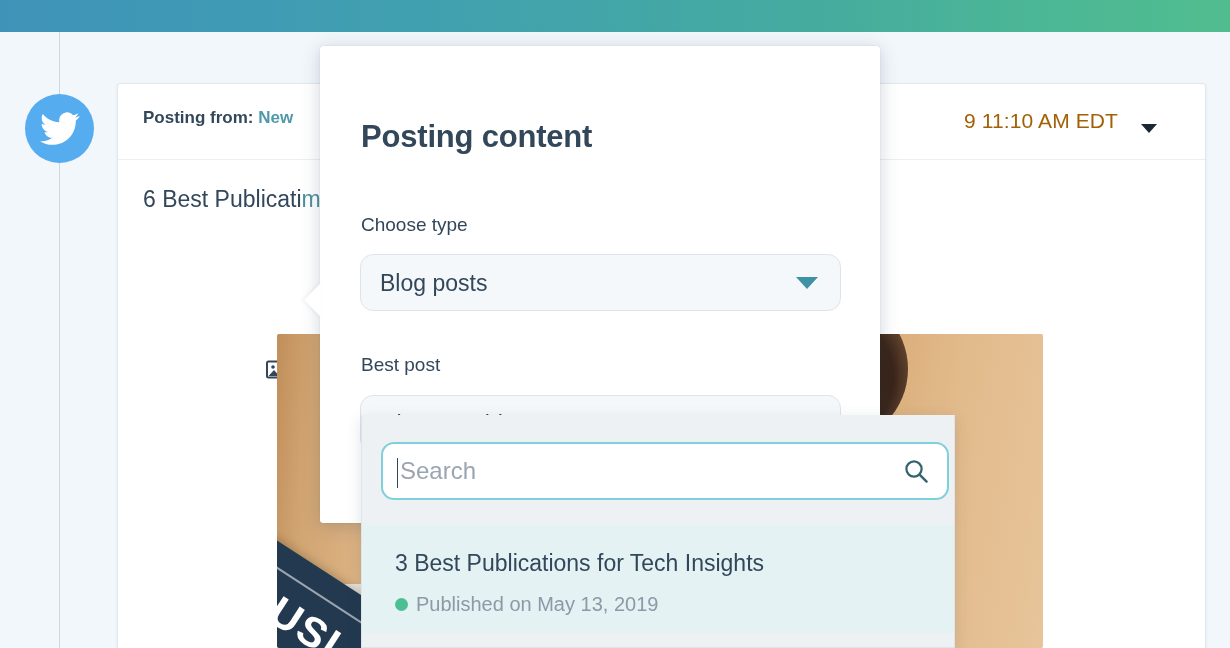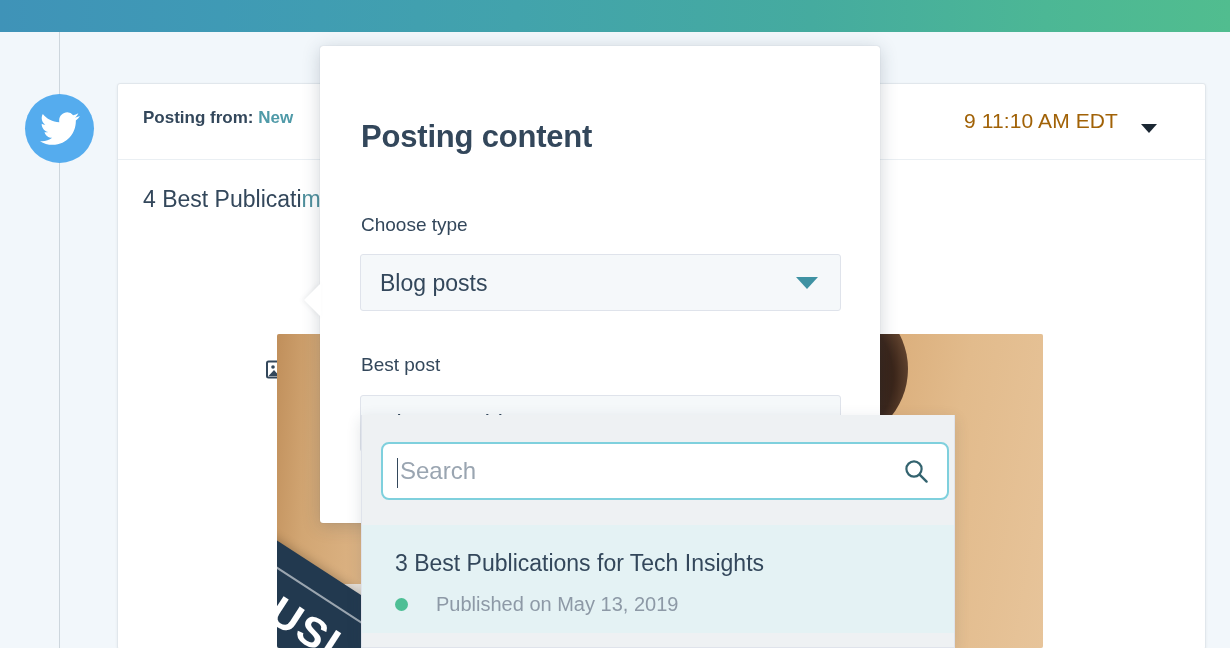--- a/index.html
+++ b/index.html
@@ -124,21 +124,21 @@
   .modal-title{
     position:absolute;left:41px;top:73px;font-size:31px;color:#33475b;font-weight:bold;
     letter-spacing:-.2px;
   }
   .field-label{position:absolute;font-size:19px;color:#33475b;}
   .lbl-content-type{left:41px;top:168px;}
   .lbl-blog-post{left:41px;top:308px;}
 
   .select{
     position:absolute;left:40px;width:481px;height:57px;
-    background:#f5f8fa;border:1px solid #dfe3eb;border-radius:3px;box-sizing:border-box;
+    background:#f5f8fa;border:1px solid #dfe3eb;border-radius:13px;box-sizing:border-box;
   }
   .sel-content-type{top:208px;}
   .sel-blog-post{top:349px;}
   .select .val{
     position:absolute;left:19px;top:50%;transform:translateY(-50%);
     font-size:23px;color:#33475b;white-space:nowrap;
   }
   .select .caret{
     position:absolute;right:22px;top:50%;transform:translateY(-50%);
     width:0;height:0;border-left:11px solid transparent;border-right:11px solid transparent;
@@ -146,38 +146,38 @@
   }
 
   
   .dropdown{
     position:absolute;left:361px;top:415px;width:594px;height:233px;
     background:#eef1f3;border:1px solid #dfe3eb;border-top:none;
     box-shadow:0 4px 14px rgba(45,62,80,.14);box-sizing:border-box;
   }
   .search-wrap{
     position:absolute;left:19px;top:27px;width:568px;height:58px;
-    background:#fff;border:2px solid #7fd0dd;border-radius:8px;box-sizing:border-box;
+    background:#fff;border:2px solid #7fd0dd;border-radius:13px;box-sizing:border-box;
   }
   .search-caret{position:absolute;left:14px;top:14px;width:1px;height:30px;background:#33475b;}
   .search-ph{
     position:absolute;left:17px;top:50%;transform:translateY(-50%);
     font-size:24px;color:#9aa5b1;
   }
   .search-icon{position:absolute;right:18px;top:50%;transform:translateY(-50%);color:#33636f;}
   .search-icon svg{display:block;}
 
   .results{position:absolute;left:0;top:110px;width:592px;bottom:0;}
   .result-item{
     position:absolute;left:0;top:0;width:100%;height:108px;background:#e4f2f4;
   }
   .result-title{
     position:absolute;left:33px;top:25px;font-size:23px;color:#33475b;white-space:nowrap;
   }
-  .result-meta{position:absolute;left:33px;top:68px;display:flex;align-items:center;gap:28px;}
+  .result-meta{position:absolute;left:33px;top:68px;display:flex;align-items:center;gap:8px;}
   .result-dot{width:13px;height:13px;border-radius:50%;background:#4dbf95;display:block;}
   .result-meta-text{font-size:20px;color:#8d99a6;white-space:nowrap;}
 </style>
 </head>
 <body>
 
 <div id="stage">
 
   <div class="topbar"></div>
   <div class="topbar-shadow"></div>
@@ -196,21 +196,21 @@
 
     <div class="posting-from">
       <span>Posting from:</span>
       <span class="acct">New</span>
     </div>
 
     <div class="sched-time">9 11:10 AM EDT</div>
     <div class="sched-caret"></div>
 
     <div class="compose-body">
-      <span>4 Best Publicati</span><span class="link">m/blog/3-best-</span><br>
+      <span>6 Best Publicati</span><span class="link">m/blog/3-best-</span><br>
     </div>
 
     <div class="tools">
       <div class="tool">
         <svg width="22" height="19" viewBox="0 0 22 19">
             <rect x="1" y="1.5" width="20" height="16" rx="1.5" fill="none" stroke="#33475b" stroke-width="2"></rect>
             <circle cx="7" cy="7" r="1.8" fill="#33475b"></circle>
             <path d="M2.5 16l5.5-6 3.5 4 3-3 5 5z" fill="#33475b"></path>
           </svg>
       </div>

